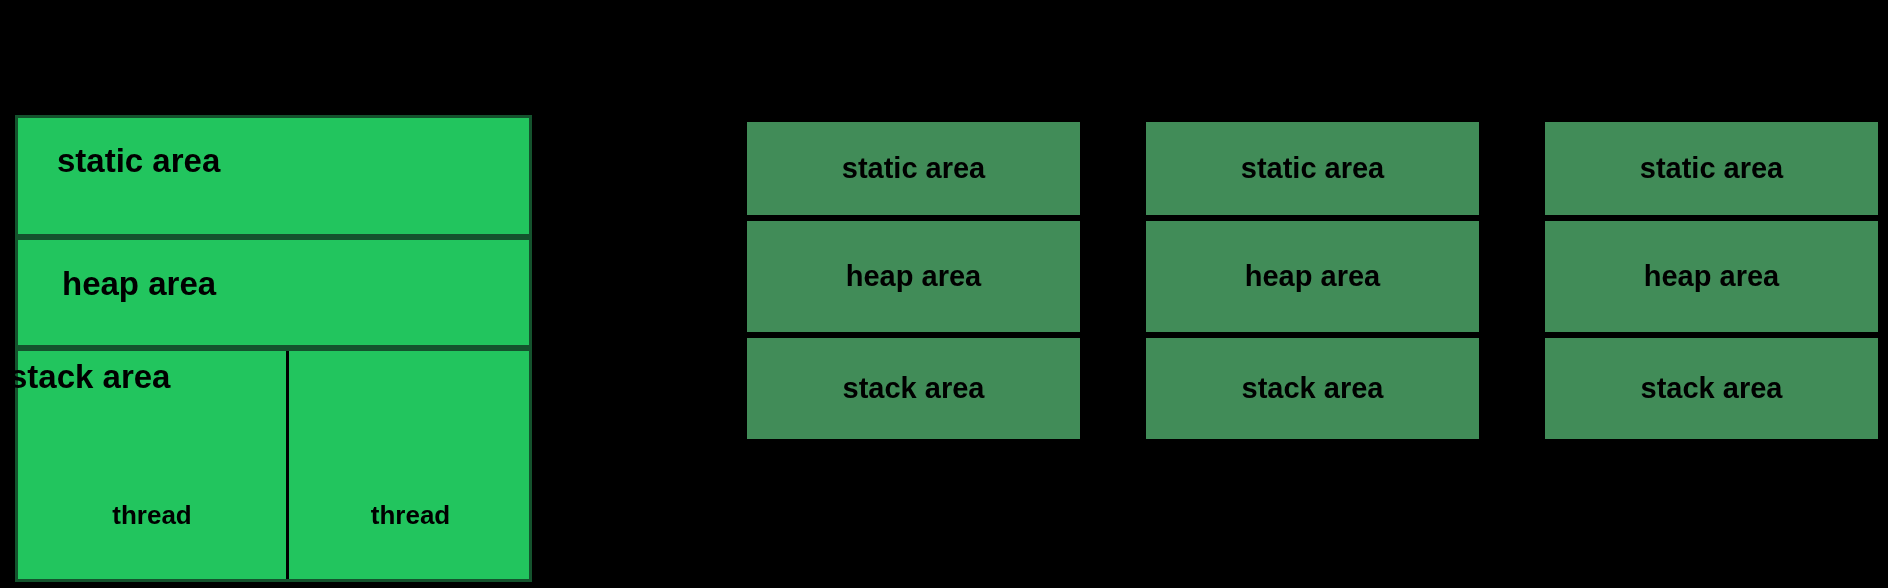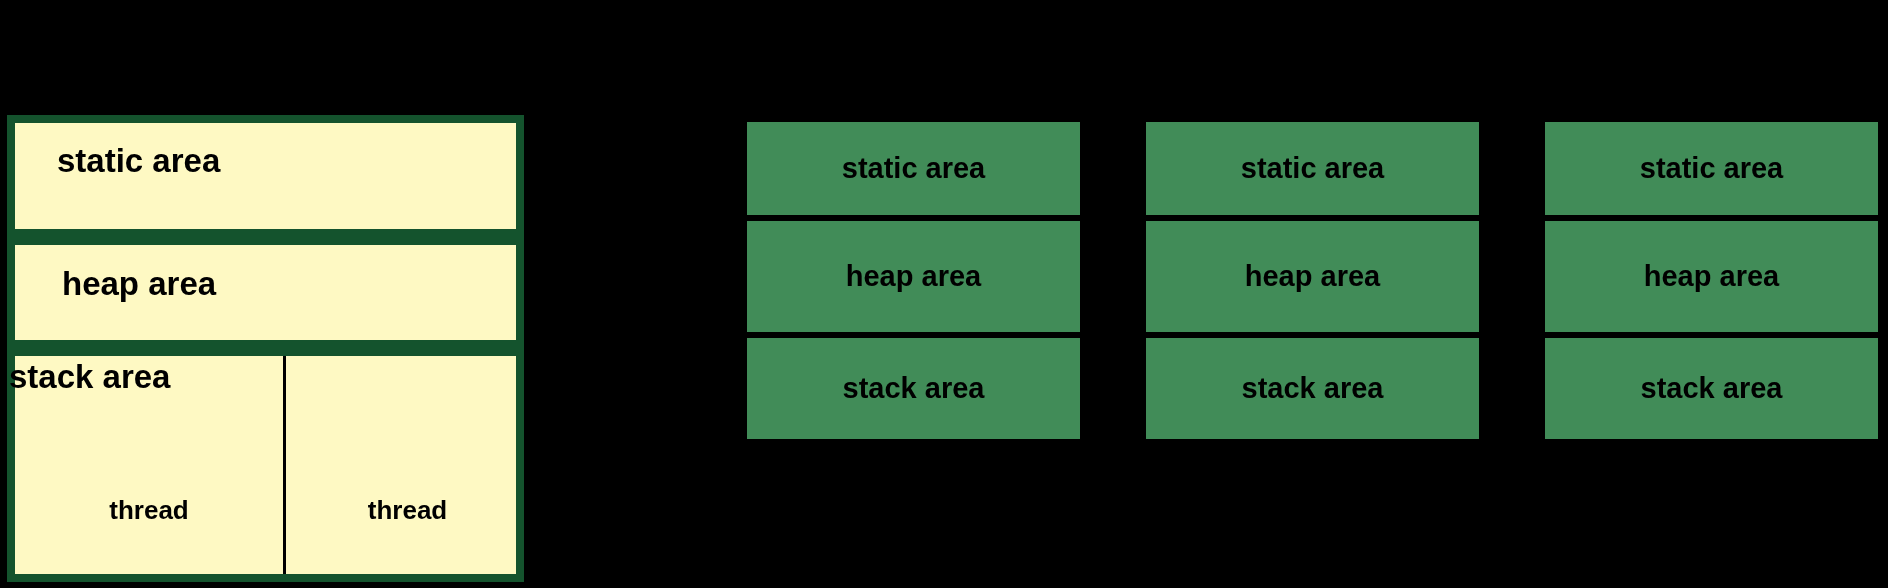--- a/index.html
+++ b/index.html
@@ -32,25 +32,25 @@
     left: 7px;
     top: 115px;
     width: 517px;
     height: 467px;
     border: none;
     background: transparent;
   }
 
   .left-band {
     position: absolute;
-    left: 0;
+    left: 8px;
     width: 517px;
     box-sizing: border-box;
-    background: #fef9c3;
-    border: 8px solid #14532d;
+    background: #22c55e;
+    border: 3px solid #14532d;
   }
 
   .left-label {
     position: absolute;
     color: #000000;
     font-weight: bold;
     font-size: 33px;
     white-space: nowrap;
   }
 

